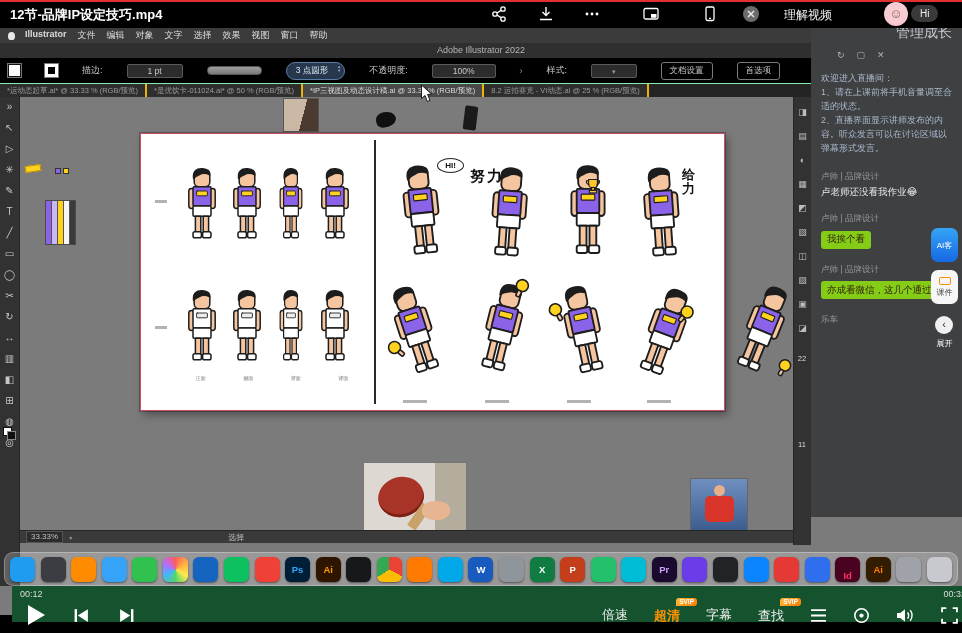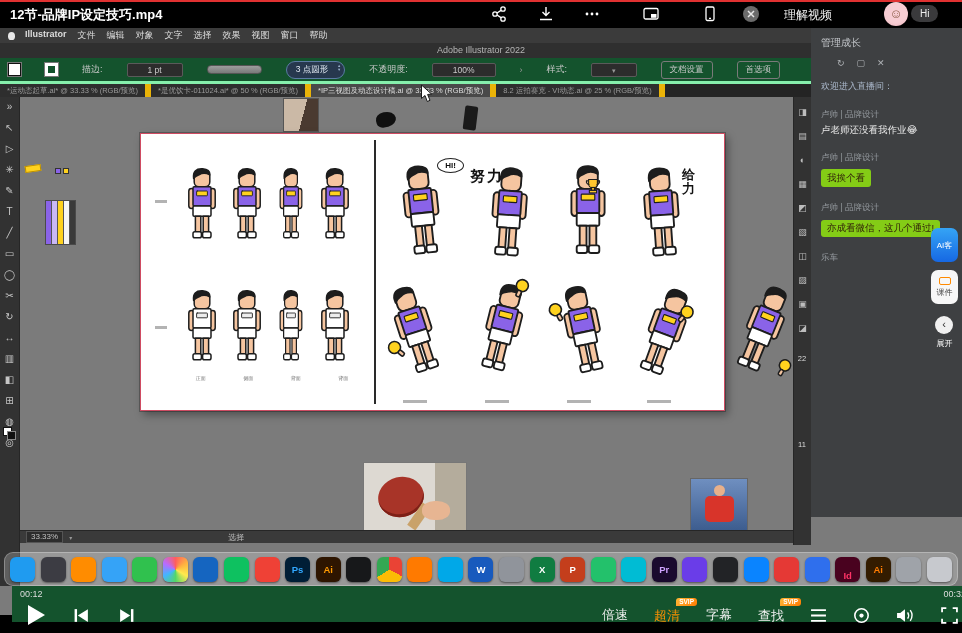--- a/index.html
+++ b/index.html
@@ -28,38 +28,38 @@
   .macbar{position:absolute;left:0;top:0;width:100%;height:15px;background:#3b3b3b;display:flex;
           align-items:center;gap:10px;padding:0 8px;font-size:9px;color:#ddd}
   .apple-dot{width:7px;height:8px;background:#e8e8e8;border-radius:50% 50% 45% 45%}
   .mac-menus{display:flex;gap:11px}
   .mac-menus .menu:first-child{font-weight:bold}
   .mac-status{margin-left:auto;display:flex;gap:8px;align-items:center;color:#ccc}
   .mac-status .sico{font-size:8px}
 
   .ai-titlebar{position:absolute;left:0;top:15px;width:100%;height:15px;background:#2f2f2f;
                text-align:center;font-size:9px;color:#b5b5b5;line-height:15px}
-  .ai-controlbar{position:absolute;left:0;top:30px;width:100%;height:26px;background:#14532d;
-                 border-bottom:3px solid #86efac;display:flex;align-items:center;gap:24px;
+  .ai-controlbar{position:absolute;left:0;top:30px;width:100%;height:26px;background:#000000;
+                 border-bottom:1px solid #86efac;display:flex;align-items:center;gap:24px;
                  padding:0 8px;font-size:9px;color:#c9c9c9}
   .swatch-fill{width:13px;height:13px;background:#fff;border:1px solid #111;box-shadow:0 0 0 1px #777}
   .swatch-stroke{width:13px;height:13px;border:3px solid #fff;outline:1px solid #777}
   .cb-box{background:#2c2c2c;border:1px solid #5a5a5a;padding:1px 20px;border-radius:2px;font-size:8.5px}
   .brush-preview{width:55px;height:9px;background:linear-gradient(#9d9d9d,#7a7a7a);border-radius:4px;border:1px solid #555}
   .cb-select{background:#27384e;border:1px solid #5b7ca3;border-radius:9px;padding:2px 16px 2px 9px;
              position:relative;font-size:8.5px;color:#e2eaf3}
   .cb-select::after{content:"▴\A▾";white-space:pre;position:absolute;right:4px;top:2px;font-size:4.5px;line-height:4.5px;color:#9db4cf}
   .cb-style::after{content:" ▾";font-size:7px;color:#999}
   .cb-btn{border:1px solid #7a7a7a;border-radius:3px;padding:2px 8px;font-size:8.5px;cursor:pointer}
   .cb-chev{color:#999;font-size:9px}
   .cb-spacer{flex:1}
 
   .ai-tabs{position:absolute;left:0;top:56px;width:100%;height:13px;background:#242424;display:flex;
            font-size:7.5px;color:#9a9a9a}
-  .tab{padding:0 7px;line-height:13px;background:#2e2e2e;border-right:6px solid #eab308;white-space:nowrap;cursor:pointer}
+  .tab{padding:0 7px;line-height:13px;background:#2e2e2e;border-right:2px solid #eab308;white-space:nowrap;cursor:pointer}
   .tab.active{background:#494949;color:#ddd}
 
   .ai-tools{position:absolute;left:0;top:69px;width:20px;height:489px;background:#323232;
             border-right:1px solid #262626;display:flex;flex-direction:column;align-items:center;
             gap:11px;padding-top:5px;font-size:10px;color:#c6c6c6}
   .tool{cursor:pointer;line-height:1}
   .tool-swatches{position:absolute;left:3px;top:399px;width:14px;height:14px;z-index:2}
   .tool-swatches .sw1{position:absolute;left:0;top:0;width:9px;height:9px;background:#fff;border:1px solid #111}
   .tool-swatches .sw2{position:absolute;left:4px;top:4px;width:9px;height:9px;background:#111;border:1px solid #888}
 
@@ -120,21 +120,21 @@
   
   .dock{position:absolute;left:4px;top:524px;width:954px;height:34px;z-index:4;
         background:rgba(255,255,255,.22);border:1px solid rgba(255,255,255,.28);border-radius:9px;
         display:flex;align-items:center;justify-content:space-between;padding:0 5px}
   .dock-app{width:25px;height:25px;border-radius:6px;display:flex;align-items:center;justify-content:center;
             box-shadow:0 1px 2px rgba(0,0,0,.45);cursor:pointer}
   .dock-app i{font-style:normal;font-weight:bold;font-size:9.5px}
 
   
   .chat{position:absolute;left:811px;top:0;width:151px;height:517px;background:#3e4042;z-index:5;color:#ddd}
-  .chat-title-row{margin-top:36px;display:flex;justify-content:flex-start;padding:0 10px;font-size:10px;color:#c3c6ca}
+  .chat-title-row{margin-top:24px;display:flex;justify-content:flex-end;padding:0 10px;font-size:14px;color:#c3c6ca}
   .chat-tools-row{display:flex;gap:12px;padding:8px 0 0 26px;font-size:9px;color:#aeb1b5}
   .chat-tools-row .cico{cursor:pointer}
   .chat-announce{margin:12px 10px 0;color:#a9b6c9;font-size:9px;line-height:1.55}
   .chat-msg{margin:15px 10px 0}
   .chat-user{font-size:8.5px;color:#94999e;margin-bottom:3px}
   .chat-text{font-size:9.5px;color:#e9e9e9;line-height:1.35}
   .chat-text.bubble{display:inline-block;background:#84cc16;color:#31200a;padding:2.5px 6px;border-radius:3px}
   .chat-text:empty{display:none}
 
   
@@ -153,21 +153,21 @@
   .bottombar{position:absolute;left:12px;top:586px;width:962px;height:36px;background:#14532d;z-index:7}
   .time-cur{position:absolute;left:8px;top:3px;font-size:9px;color:#ddd}
   .time-total{position:absolute;right:8px;top:3px;font-size:9px;color:#ddd}
   .controls{position:absolute;left:0;right:0;top:13px;height:32px;display:flex;align-items:center;
             padding:0 16px;gap:28px}
   .play-tri{width:0;height:0;border-left:17px solid #fff;border-top:10px solid transparent;
             border-bottom:10px solid transparent;cursor:pointer}
   .ctrl-ico{cursor:pointer;display:flex;align-items:center}
   .ctrl-right{margin-left:auto;display:flex;align-items:center;gap:26px}
   .ctrl-label{font-size:13px;color:#f0f0f0;cursor:pointer}
-  .quality{color:#ff9100;font-weight:normal}
+  .quality{color:#ff9100;font-weight:bold}
   .svip-wrap{position:relative}
   .svip{position:absolute;top:-8px;right:-17px;background:linear-gradient(135deg,#ffb938,#ff7a00);
         color:#fff;font-size:6.5px;font-weight:bold;padding:0.5px 3px;border-radius:3px 3px 3px 0}
 </style>
 </head>
 <body>
 
 <svg width="0" height="0" style="position:absolute" aria-hidden="true">
   <defs>
     <symbol id="ipchar" viewBox="0 0 60 130">
@@ -595,20 +595,25 @@
       <span>管理成长</span>
     </div>
     <div class="chat-tools-row">
 
     <span class="cico">↻</span>
         <span class="cico">▢</span>
         <span class="cico">✕</span>
       </div>
     <div class="chat-announce">
       <div>欢迎进入直播间：</div>
+      <div>
+
+      <div class="ann-line">1、请在上课前将手机音量调至合适的状态。</div>
+          <div class="ann-line">2、直播界面显示讲师发布的内容。听众发言可以在讨论区域以弹幕形式发言。</div>
+        </div>
     </div>
     <div>
 
     <div class="chat-msg">
         <div class="chat-user">卢帅 | 品牌设计</div>
         <div class="chat-text">卢老师还没看我作业😂</div>
       </div>
         <div class="chat-msg">
         <div class="chat-user">卢帅 | 品牌设计</div>
         <div class="chat-text bubble">我挨个看</div>

